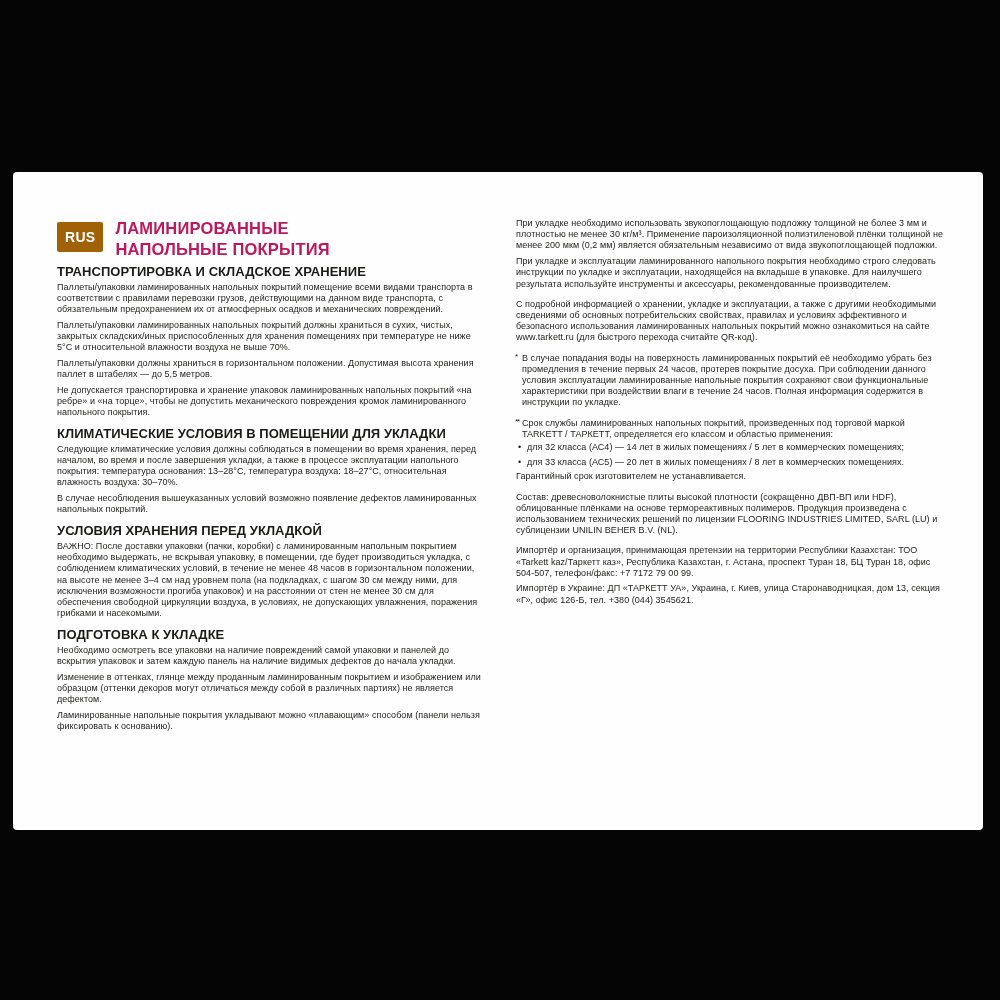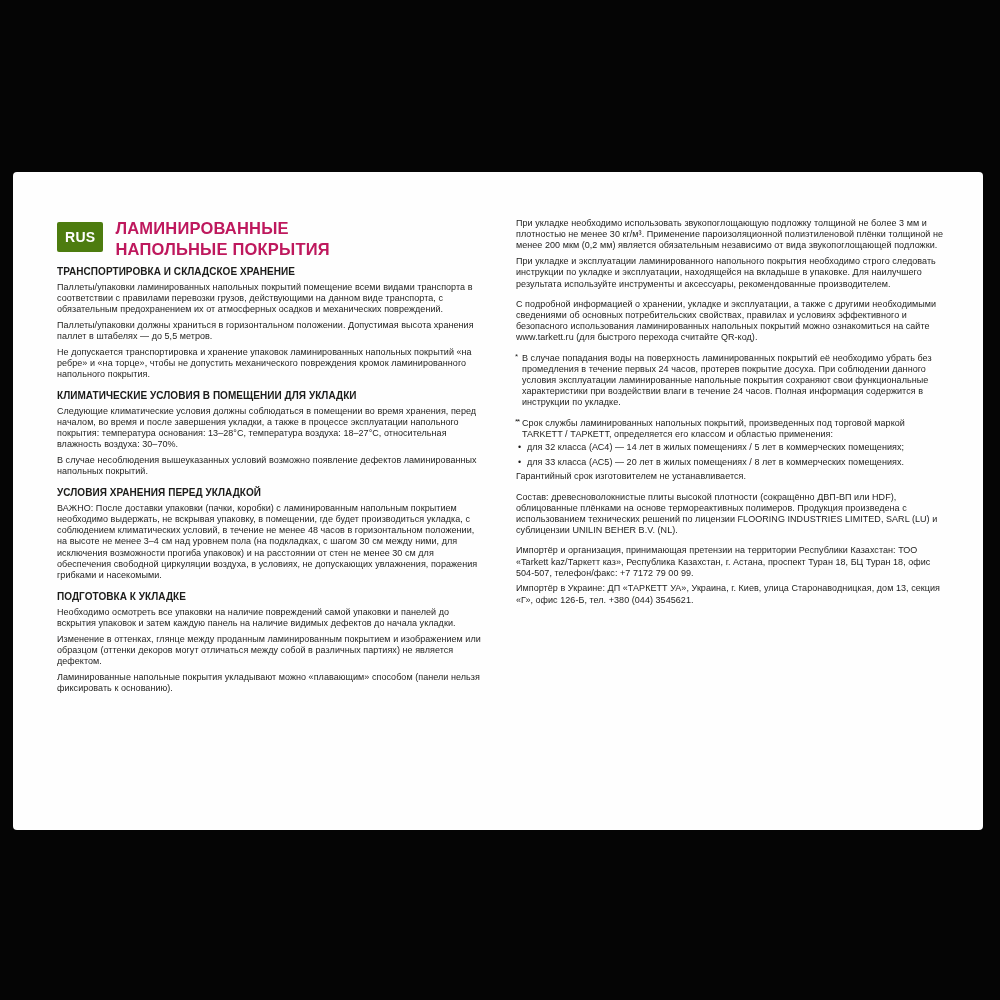--- a/index.html
+++ b/index.html
@@ -23,21 +23,21 @@
     background:#141412;color:#fff;font-weight:bold;font-size:14px;
     line-height:1;padding:8px 8px;border-radius:2px;letter-spacing:.3px;
     margin-top:4px;flex:0 0 auto;
   }
   .doc-title{
     font-size:16.5px;line-height:20.5px;font-weight:bold;
     letter-spacing:.2px;color:#be185d;
   }
 
   h3{
-    font-size:10px;line-height:12px;font-weight:bold;
+    font-size:13px;line-height:12px;font-weight:bold;
     margin:10px 0 3.5px 0;letter-spacing:.05px;color:#1b1b19;
   }
   h3.first{margin-top:0;}
   p{
     font-size:9px;line-height:11.2px;margin:0 0 4.5px 0;
     letter-spacing:.05px;
   }
   .gap-top{margin-top:9px;}
   .footnote{position:relative;padding-left:6px;}
   .footnote .marker{
@@ -49,29 +49,30 @@
 </style>
 </head>
 <body style="background: rgb(5, 5, 5);">
 
 <div class="scene">
   <div class="page" style="background: rgb(254, 254, 254); color: rgb(29, 29, 27);">
     <div class="columns">
 
       <div class="col-left">
         <div class="doc-header">
-          <span class="badge" style="background: #4d7c0f; color: rgb(255, 255, 255);">RUS</span>
+          <span class="badge" style="background: #a16207; color: rgb(255, 255, 255);">RUS</span>
           <div class="doc-title">
             <div>ЛАМИНИРОВАННЫЕ</div>
             <div>НАПОЛЬНЫЕ ПОКРЫТИЯ</div>
           </div>
         </div>
 
         <h3 class="first">ТРАНСПОРТИРОВКА И СКЛАДСКОЕ ХРАНЕНИЕ</h3>
         <p>Паллеты/упаковки ламинированных напольных покрытий помещение всеми видами транспорта в соответствии с правилами перевозки грузов, действующими на данном виде транспорта, с обязательным предохранением их от атмосферных осадков и механических повреждений.</p>
+        <p>Паллеты/упаковки ламинированных напольных покрытий должны храниться в сухих, чистых, закрытых складских/иных приспособленных для хранения помещениях при температуре не ниже 5°С и относительной влажности воздуха не выше 70%.</p>
         <p>Паллеты/упаковки должны храниться в горизонтальном положении. Допустимая высота хранения паллет в штабелях — до 5,5 метров.</p>
         <p>Не допускается транспортировка и хранение упаковок ламинированных напольных покрытий «на ребре» и «на торце», чтобы не допустить механического повреждения кромок ламинированного напольного покрытия.</p>
 
         <h3>КЛИМАТИЧЕСКИЕ УСЛОВИЯ В ПОМЕЩЕНИИ ДЛЯ УКЛАДКИ</h3>
         <p>Следующие климатические условия должны соблюдаться в помещении во время хранения, перед началом, во время и после завершения укладки, а также в процессе эксплуатации напольного покрытия: температура основания: 13–28°С, температура воздуха: 18–27°С, относительная влажность воздуха: 30–70%.</p>
         <p>В случае несоблюдения вышеуказанных условий возможно появление дефектов ламинированных напольных покрытий.</p>
 
         <h3>УСЛОВИЯ ХРАНЕНИЯ ПЕРЕД УКЛАДКОЙ</h3>
         <p>ВАЖНО: После доставки упаковки (пачки, коробки) с ламинированным напольным покрытием необходимо выдержать, не вскрывая упаковку, в помещении, где будет производиться укладка, с соблюдением климатических условий, в течение не менее 48 часов в горизонтальном положении, на высоте не менее 3–4 см над уровнем пола (на подкладках, с шагом 30 см между ними, для исключения возможности прогиба упаковок) и на расстоянии от стен не менее 30 см для обеспечения свободной циркуляции воздуха, в условиях, не допускающих увлажнения, поражения грибками и насекомыми.</p>
 

